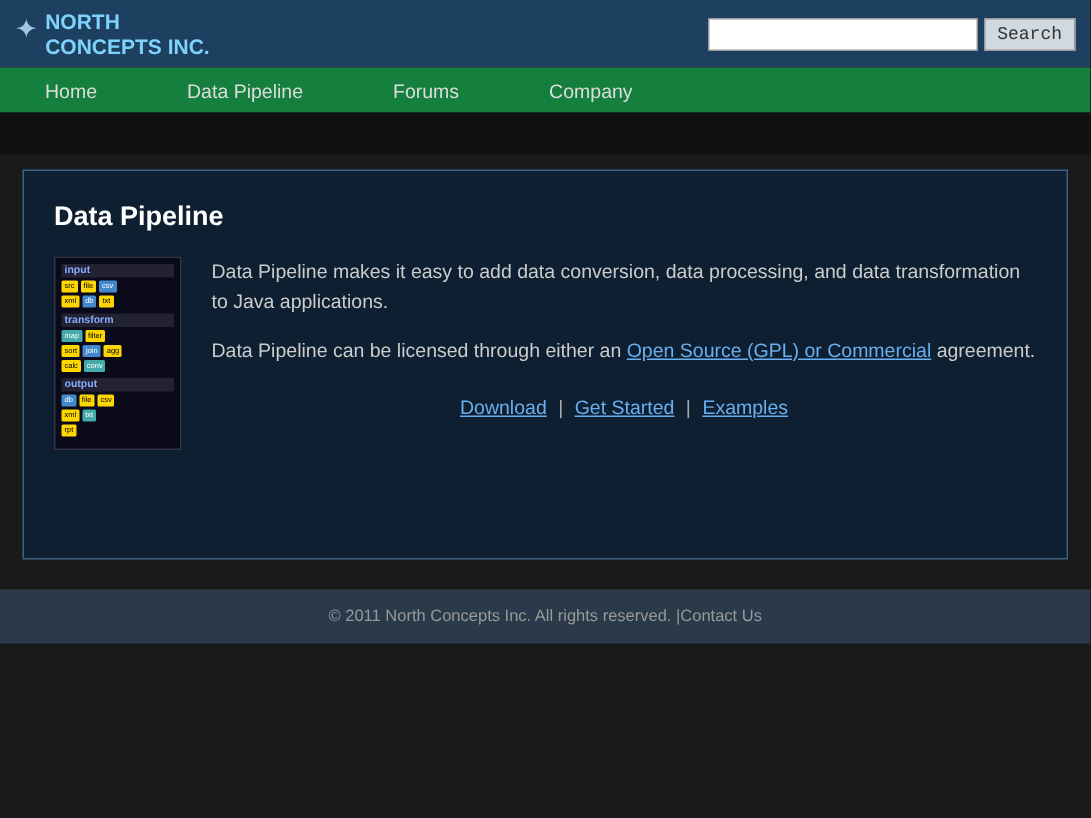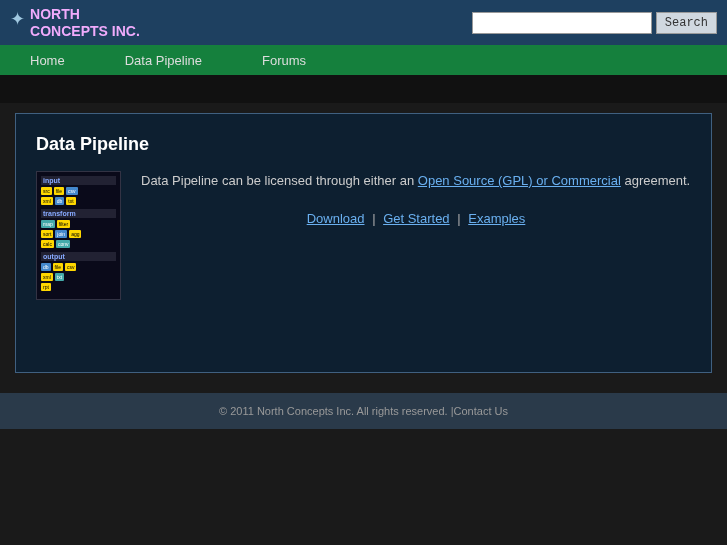--- a/index.html
+++ b/index.html
@@ -12,21 +12,21 @@
       align-items: center;
       justify-content: space-between;
       padding: 6px 10px;
       height: 45px;
     }
     #logo-area {
       display: flex;
       align-items: center;
     }
     #logo-text {
-      color: #f0abfc;
+      color: #7dd3fc;
       font-size: 14px;
       font-weight: bold;
       line-height: 1.2;
     }
     #logo-star {
       color: #a0c8e0;
       font-size: 18px;
       margin-right: 5px;
       margin-top: -8px;
     }
@@ -209,20 +209,21 @@
   <div id="search-area">
     <input type="text" id="search-input" placeholder="" style="">
     <button id="search-button">Search</button>
   </div>
 </div>
 
 <div id="nav">
   <a class="nav-item">Home</a>
   <a class="nav-item">Data Pipeline</a>
   <a class="nav-item">Forums</a>
+  <a class="nav-item">Company</a>
 </div>
 
 <div id="dark-band"></div>
 
 <div id="main-wrapper">
   <div id="content-box">
     <div id="page-title">Data Pipeline</div>
     <div id="content-inner">
 
       <div id="pipeline-image">
@@ -266,20 +267,21 @@
             <span class="pipe-cell">xml</span>
             <span class="pipe-cell teal">txt</span>
           </div>
           <div class="pipe-row">
             <span class="pipe-cell">rpt</span>
           </div>
         </div>
       </div>
 
       <div id="text-content">
+        <p id="description-1">Data Pipeline makes it easy to add data conversion, data processing, and data transformation to Java applications.</p>
         <p id="description-2">
           <span>Data Pipeline can be licensed through either an </span><a class="highlight-link">Open Source (GPL) or Commercial</a><span> agreement.</span>
         </p>
         <div id="links-row">
           <a class="action-link">Download</a>
           <span class="link-separator"> | </span>
           <a class="action-link">Get Started</a>
           <span class="link-separator"> |</span>
           <a class="action-link">Examples</a>
         </div>

